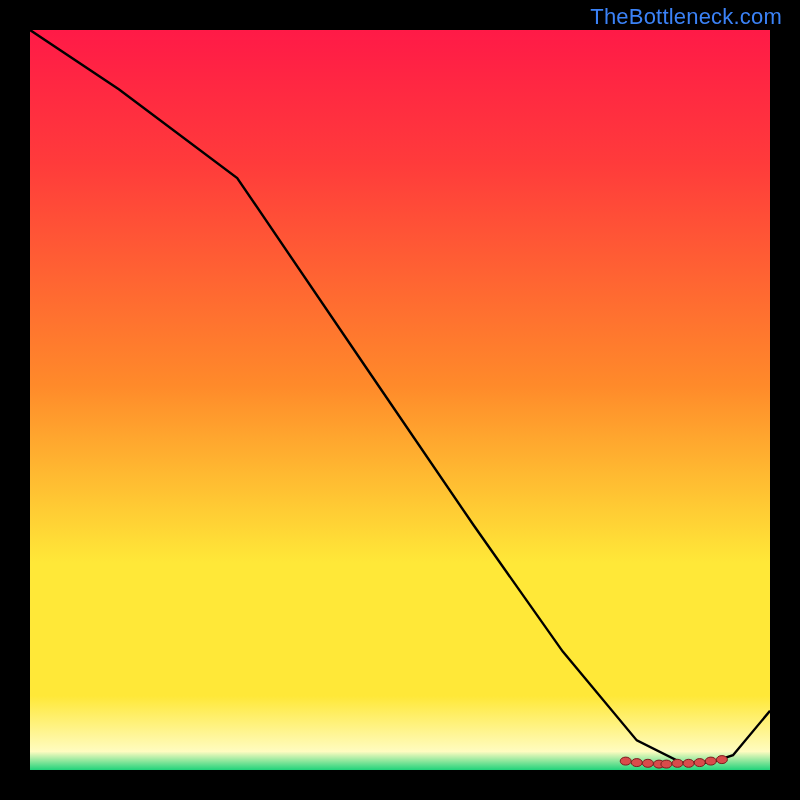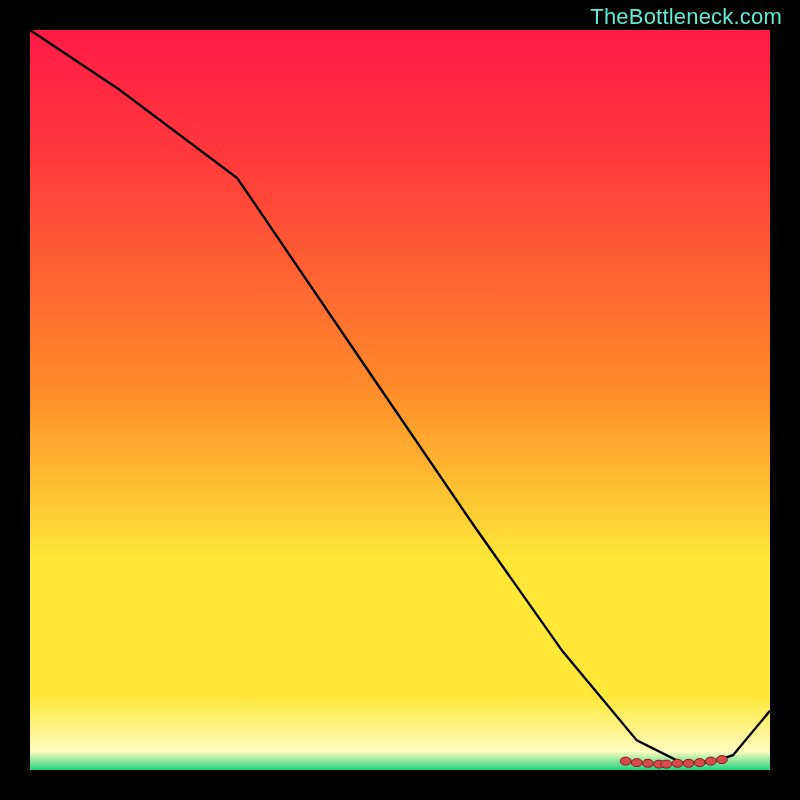--- a/index.html
+++ b/index.html
@@ -13,21 +13,21 @@
   .outer {
     width: 800px;
     height: 800px;
     background: #000;
     position: relative;
   }
   .attribution {
     position: absolute;
     top: 4px;
     right: 18px;
-    color: #5eead4;
+    color: #3b82f6;
     font-size: 22px;
     font-weight: 400;
     letter-spacing: 0.2px;
   }
   .plot {
     position: absolute;
     left: 30px;
     top: 30px;
     width: 740px;
     height: 740px;

